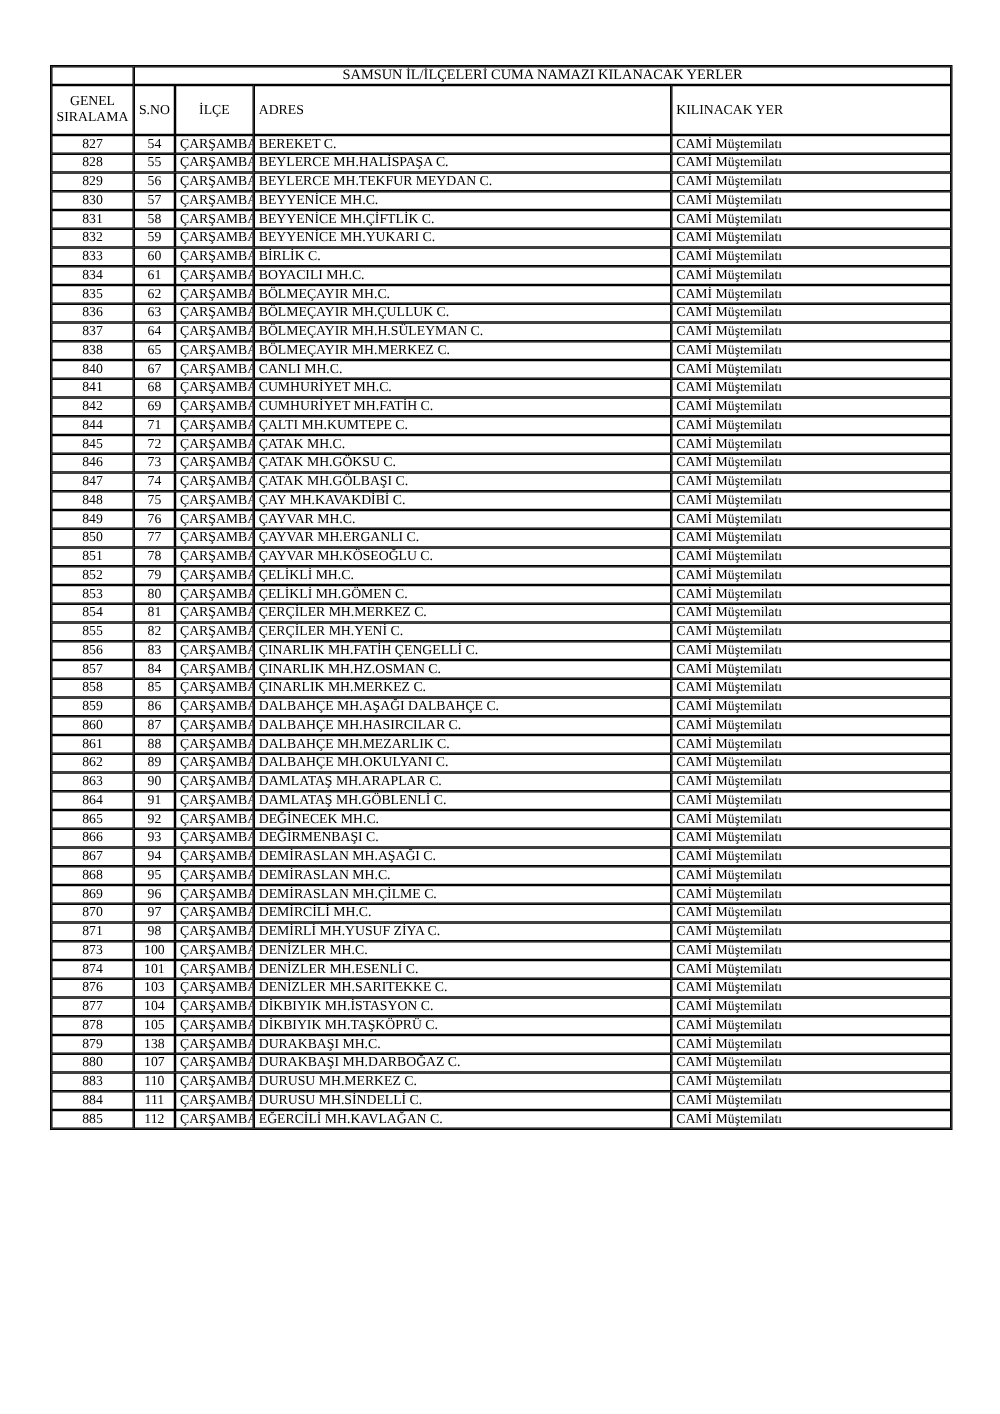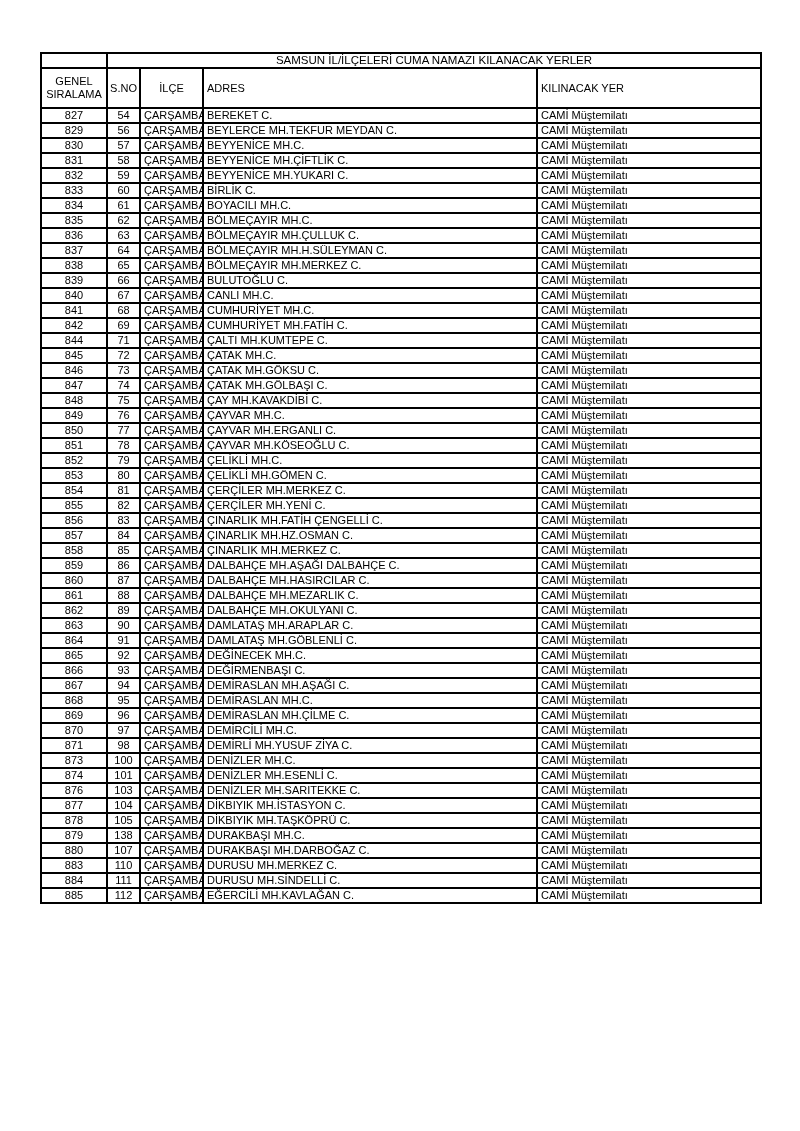--- a/index.html
+++ b/index.html
@@ -5,21 +5,21 @@
   html, body {
     margin: 0;
     padding: 0;
     background: #ffffff;
   }
   .page {
     position: relative;
     width: 800px;
     height: 1131px;
     background: #ffffff;
-    font-family: Liberation Sans, sans-serif;
+    font-family: Liberation Serif, serif;
     color: #000000;
   }
   table.main {
     position: absolute;
     left: 40px;
     top: 52px;
     width: 720px;
     border-collapse: separate;
     border-spacing: 0;
     table-layout: fixed;
@@ -78,20 +78,27 @@
     </thead>
     <tbody id="table-body">
         <tr>
     <td class="center">827</td>
     <td class="center">54</td>
     <td class="left">ÇARŞAMBA</td>
     <td class="left">BEREKET C.</td>
     <td class="left">CAMİ Müştemilatı</td>
   </tr>
         <tr>
+    <td class="center">828</td>
+    <td class="center">55</td>
+    <td class="left">ÇARŞAMBA</td>
+    <td class="left">BEYLERCE MH.HALİSPAŞA C.</td>
+    <td class="left">CAMİ Müştemilatı</td>
+  </tr>
+        <tr>
     <td class="center">829</td>
     <td class="center">56</td>
     <td class="left">ÇARŞAMBA</td>
     <td class="left">BEYLERCE MH.TEKFUR MEYDAN C.</td>
     <td class="left">CAMİ Müştemilatı</td>
   </tr>
         <tr>
     <td class="center">830</td>
     <td class="center">57</td>
     <td class="left">ÇARŞAMBA</td>
@@ -145,27 +152,20 @@
     <td class="center">64</td>
     <td class="left">ÇARŞAMBA</td>
     <td class="left">BÖLMEÇAYIR MH.H.SÜLEYMAN C.</td>
     <td class="left">CAMİ Müştemilatı</td>
   </tr>
         <tr>
     <td class="center">838</td>
     <td class="center">65</td>
     <td class="left">ÇARŞAMBA</td>
     <td class="left">BÖLMEÇAYIR MH.MERKEZ C.</td>
-    <td class="left">CAMİ Müştemilatı</td>
-  </tr>
-        <tr>
-    <td class="center">839</td>
-    <td class="center">66</td>
-    <td class="left">ÇARŞAMBA</td>
-    <td class="left">BULUTOĞLU C.</td>
     <td class="left">CAMİ Müştemilatı</td>
   </tr>
         <tr>
     <td class="center">840</td>
     <td class="center">67</td>
     <td class="left">ÇARŞAMBA</td>
     <td class="left">CANLI MH.C.</td>
     <td class="left">CAMİ Müştemilatı</td>
   </tr>
         <tr>

